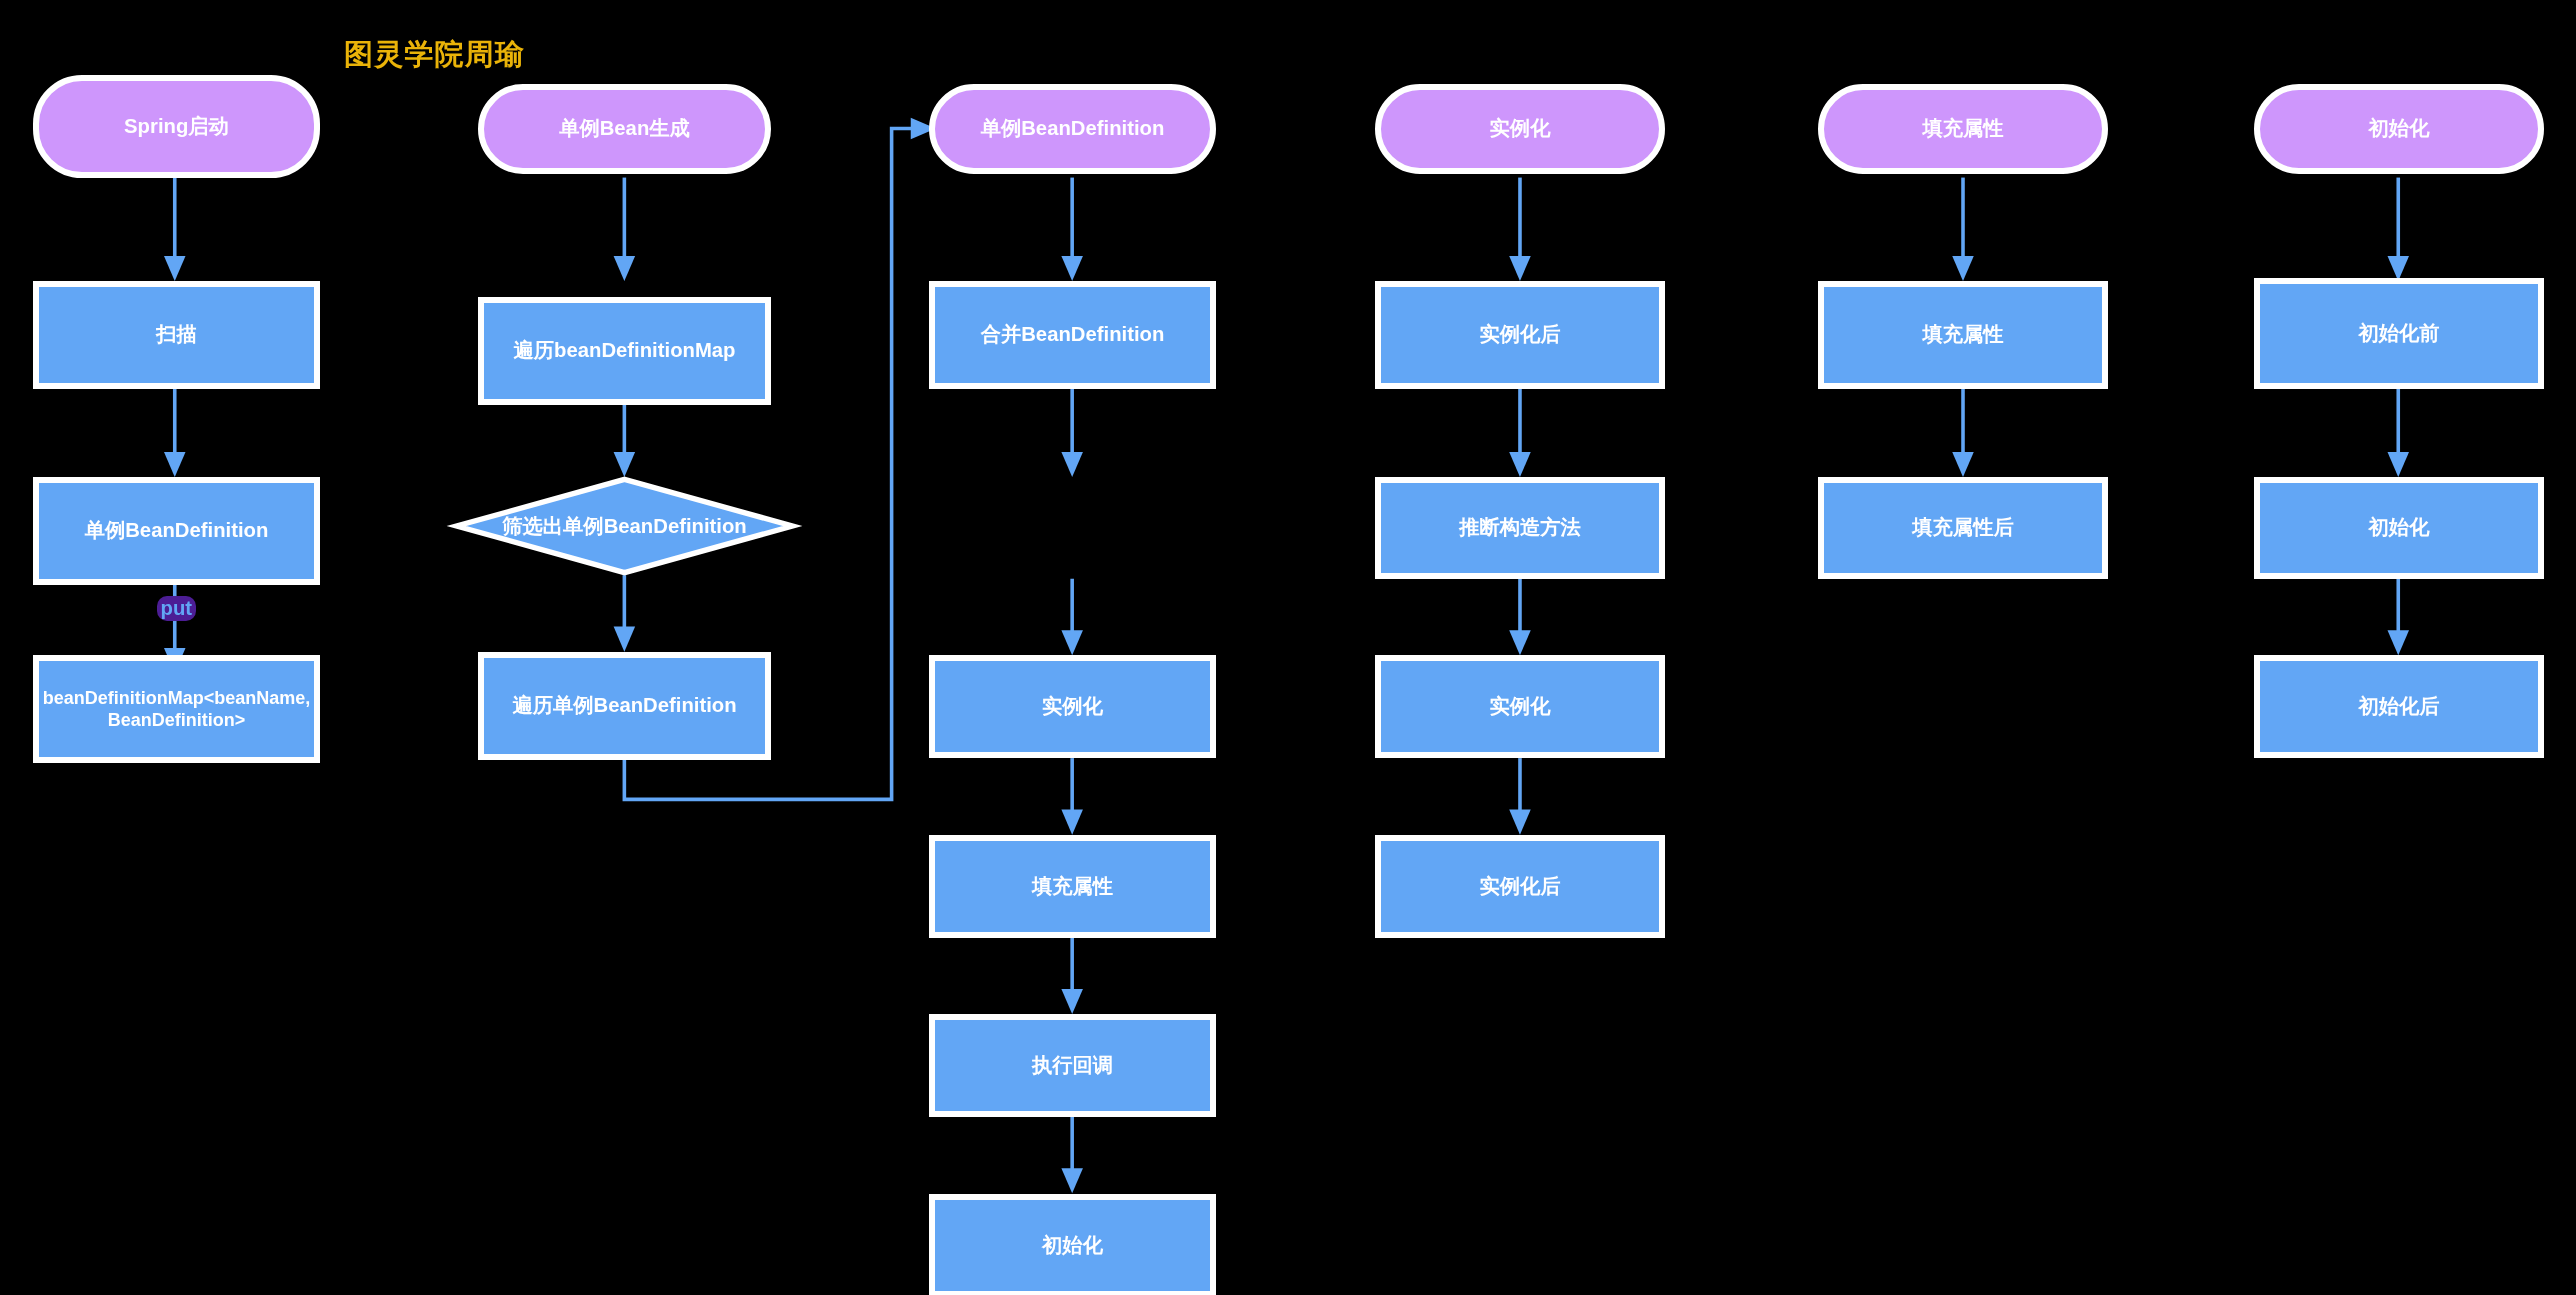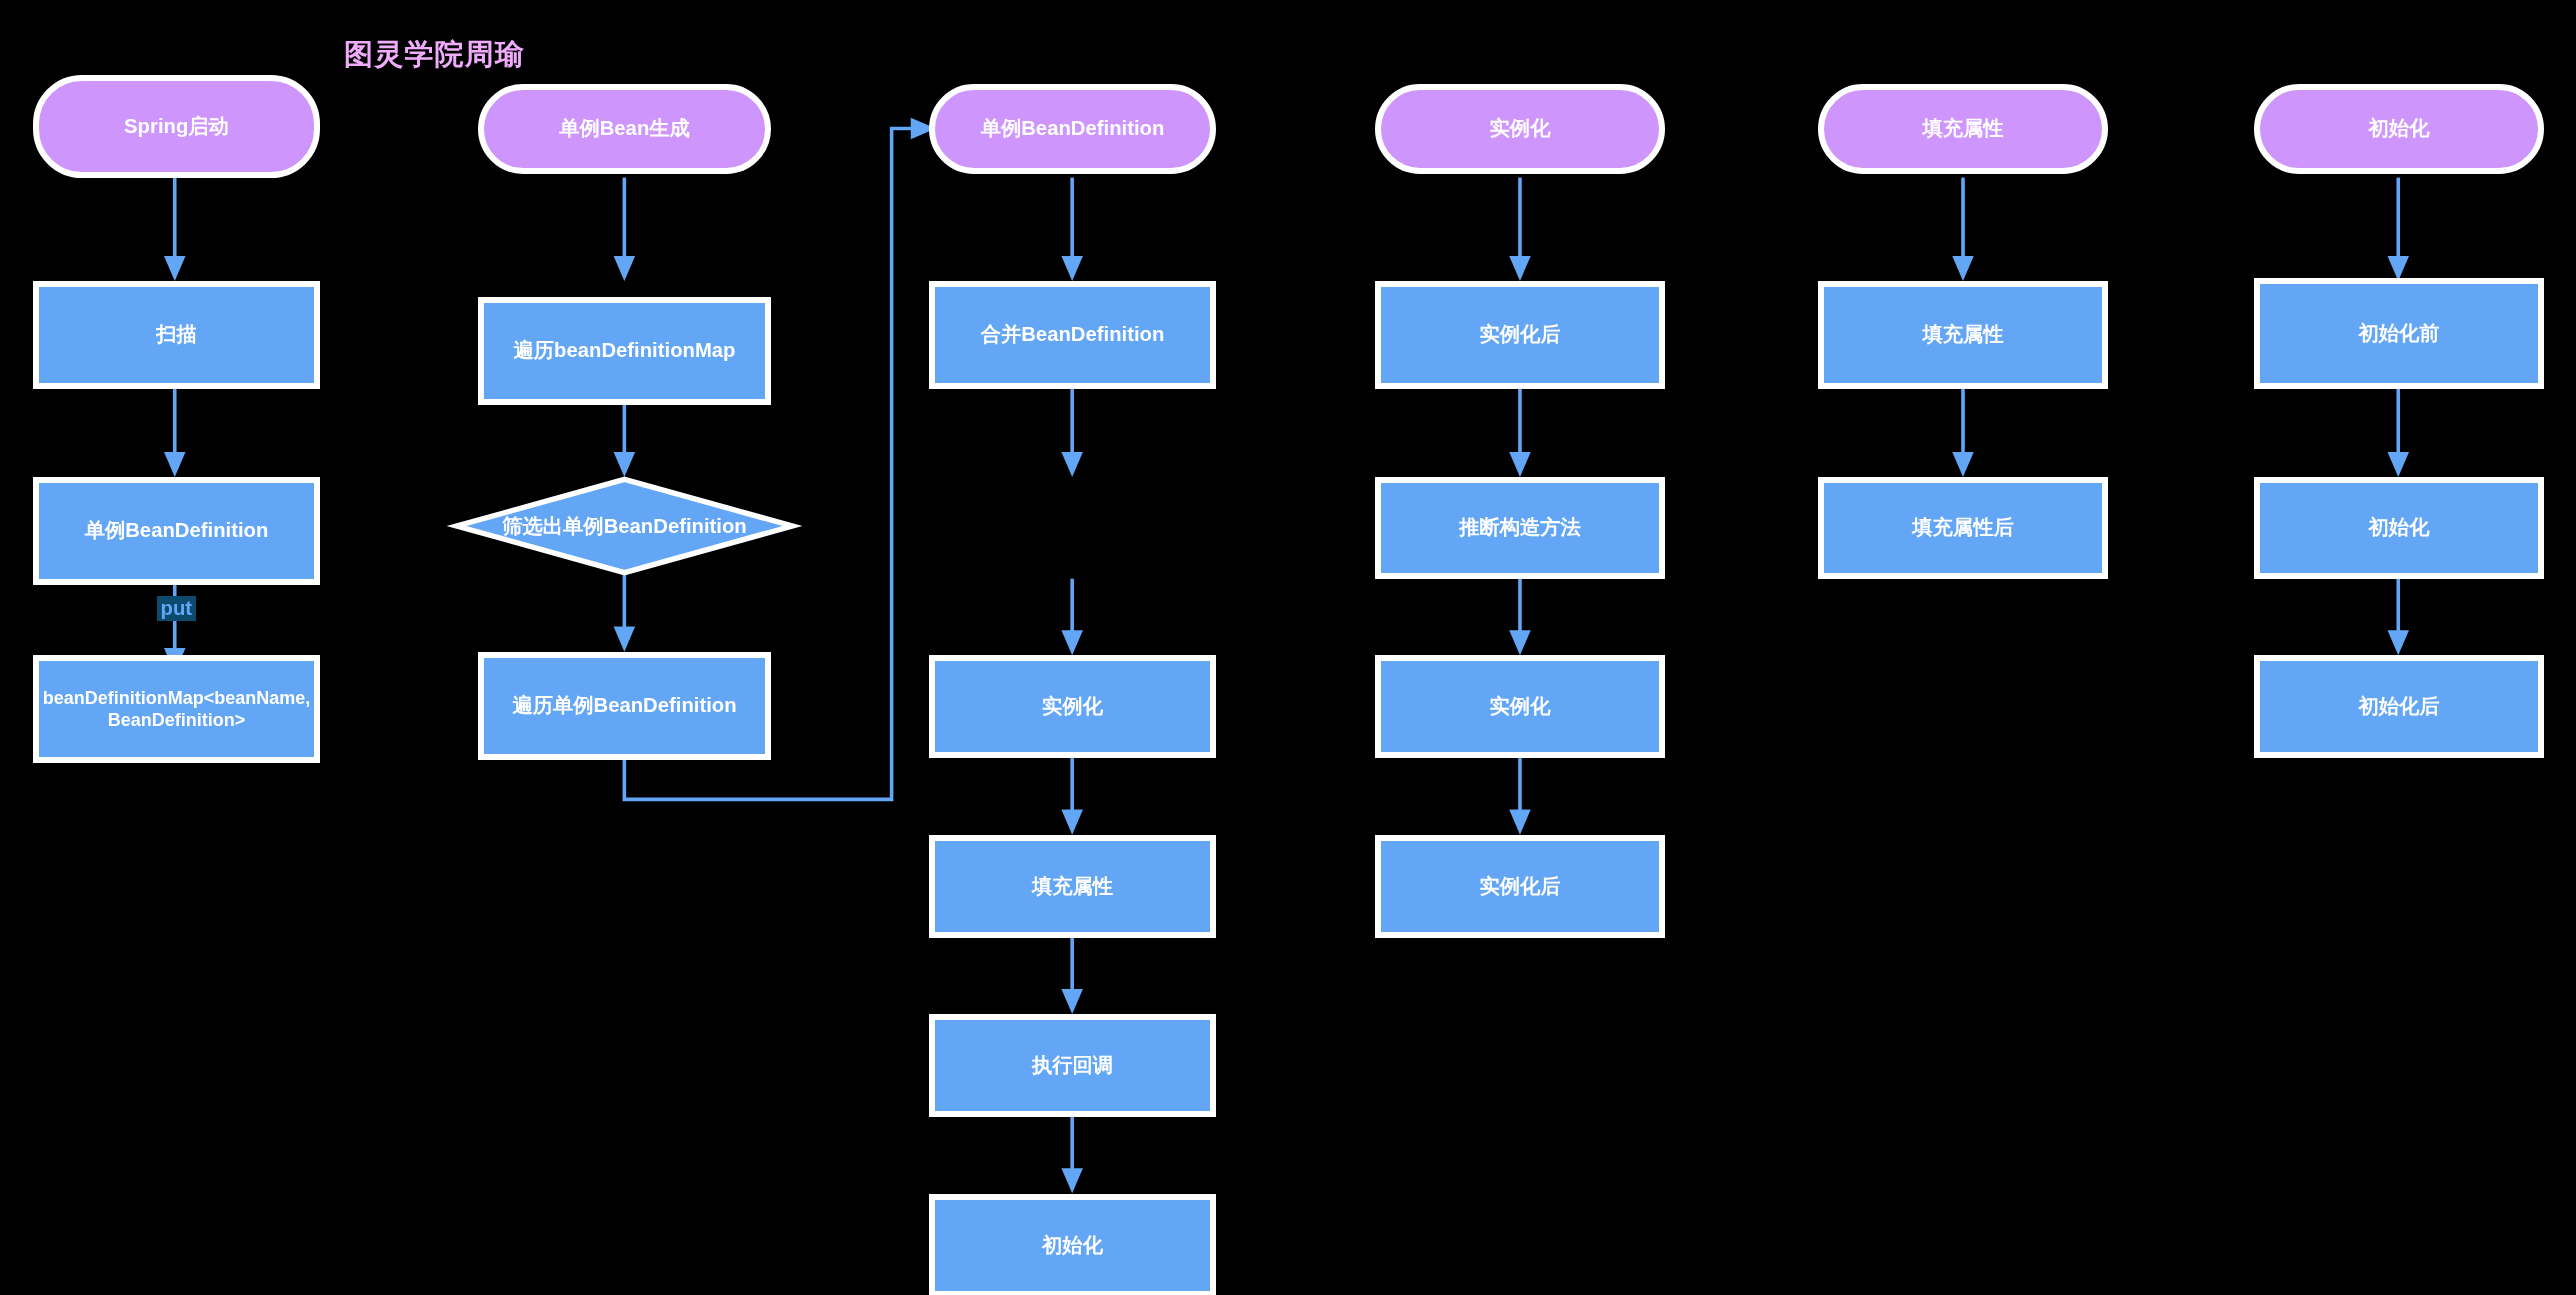--- a/index.html
+++ b/index.html
@@ -23,21 +23,21 @@
     height: 1295px;
   }
 
   
   .watermark {
     position: absolute;
     left: 344px;
     top: 35px;
     font-size: 29px;
     font-weight: bold;
-    color: #f0abfc;
+    color: #eab308;
     letter-spacing: 1.2px;
     white-space: nowrap;
     user-select: none;
   }
 
   
   .node {
     position: absolute;
     box-sizing: border-box;
     display: flex;
@@ -110,28 +110,29 @@
     stroke: #62a6f5;
     stroke-width: 6;
   }
   .edge-head {
     fill: #62a6f5;
   }
 
   
   .edge-label {
     position: absolute;
-    background: #0c4a6e;
+    background: #4c1d95;
     color: #62a6f5;
     font-weight: bold;
     font-size: 20.3px;
     padding: 0.6px 3.6px;
     z-index: 6;
     white-space: nowrap;
     line-height: 1.15;
+    border-radius: 10px;
   }
 </style>
 </head>
 <body>
 
 <div id="canvas">
 
   <div class="watermark">图灵学院周瑜</div>
 
   <svg id="edges" viewBox="0 0 4308 2166" width="2576" height="1295">

